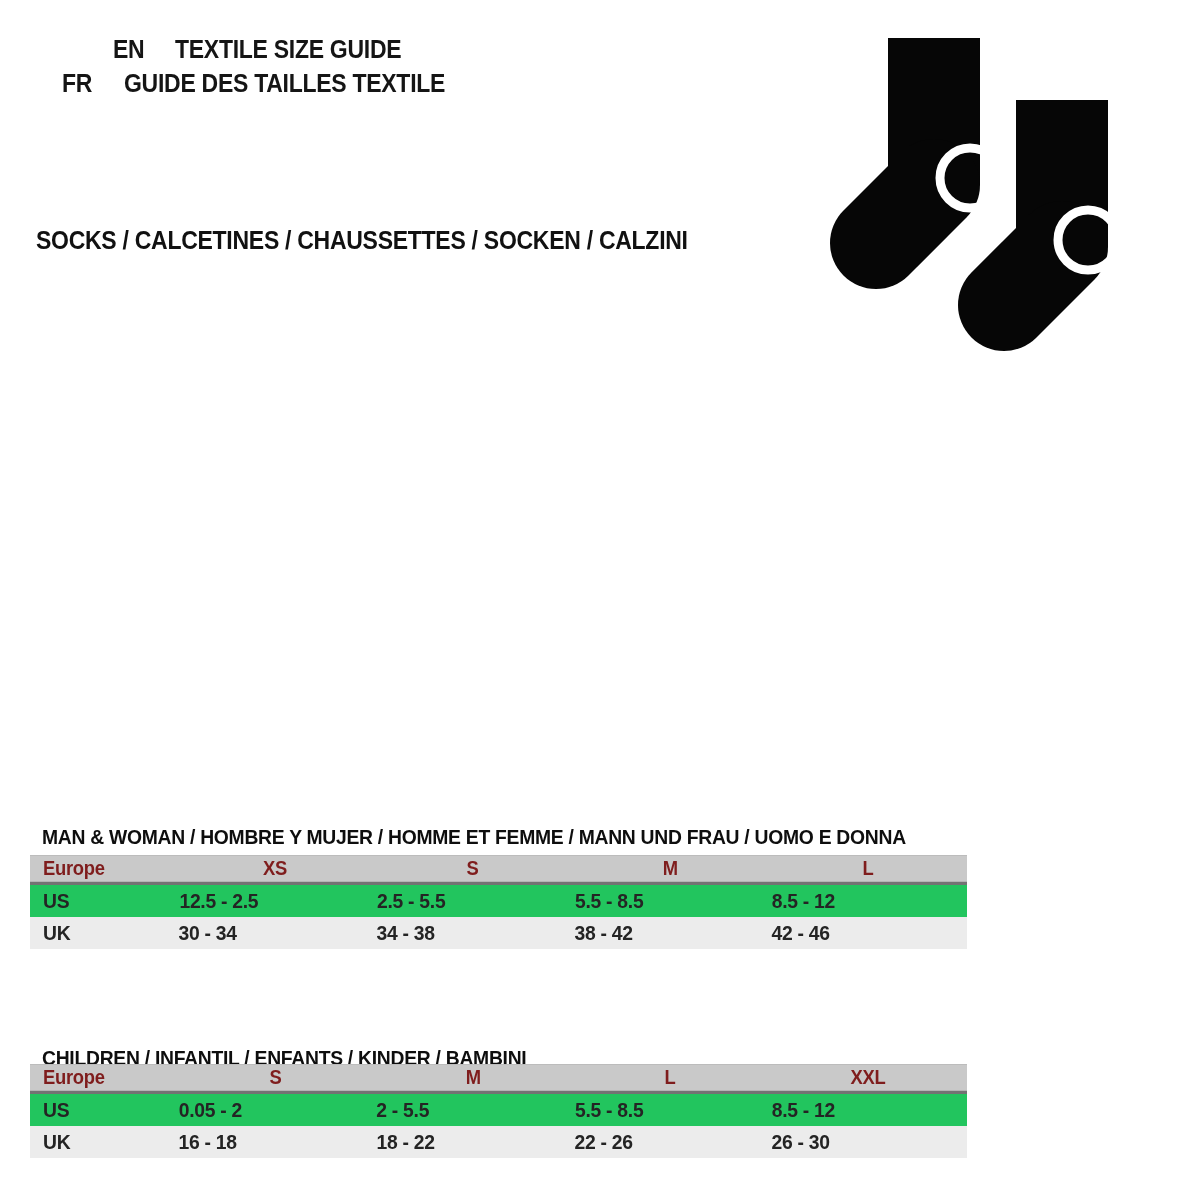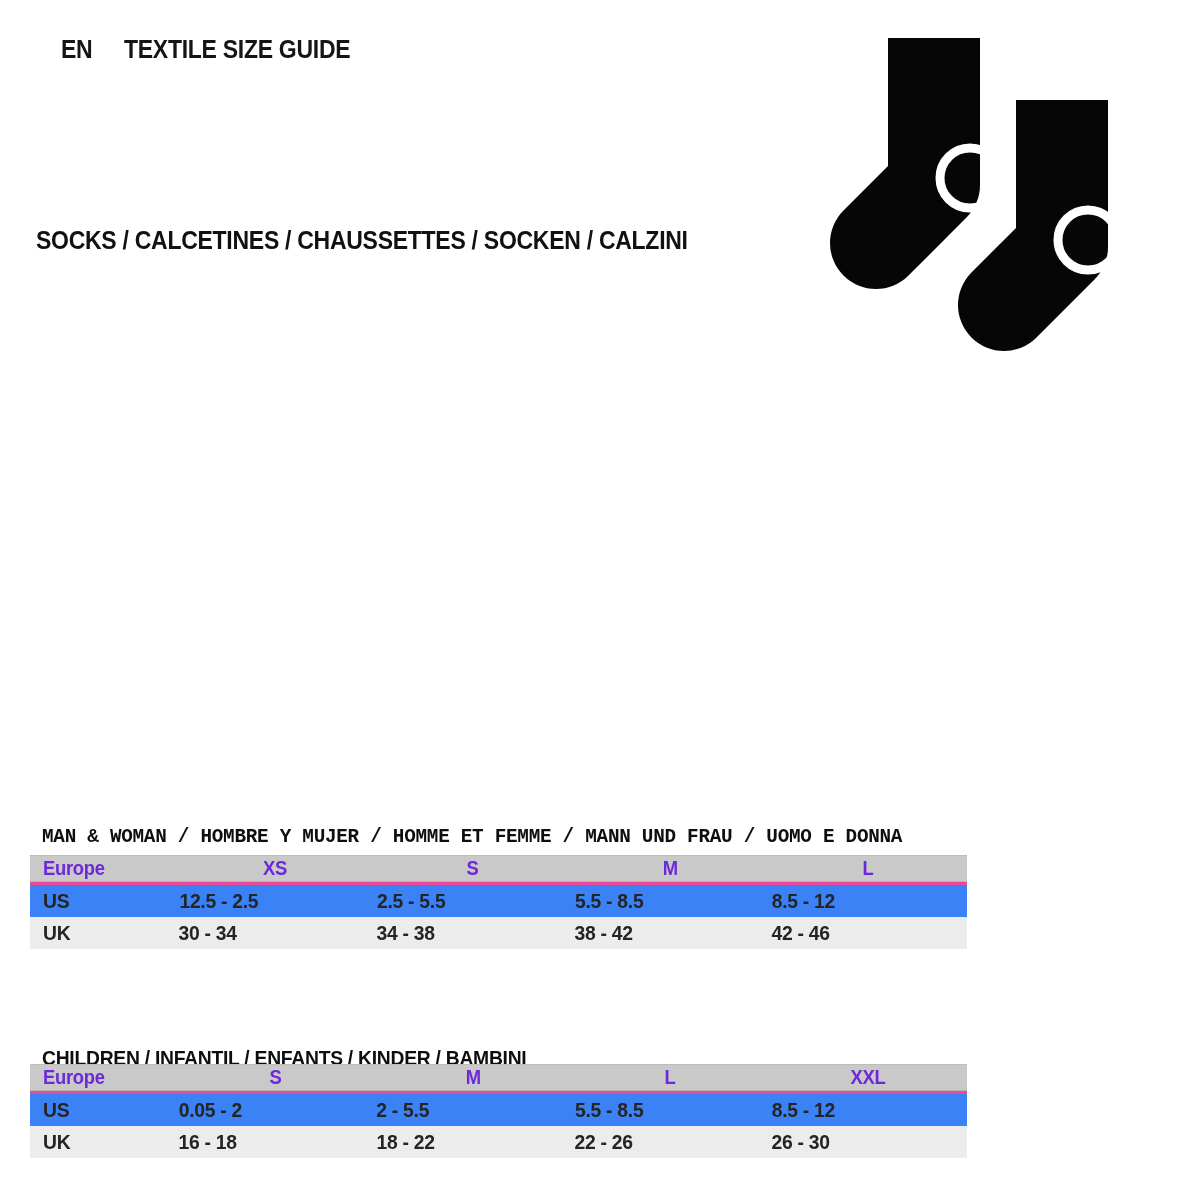--- a/index.html
+++ b/index.html
@@ -21,51 +21,55 @@
   .lang-code  { display: inline-block; width: 77px; vertical-align: top; }
 
   
   .category { left: 36px; top: 224px; font-size: 25px; font-weight: 700; line-height: 32px; color: #111; }
 
   
   .socks { left: 788px; top: 30px; }
 
   
   .tbl-title { font-size: 21px; font-weight: 700; line-height: 26px; color: #0e0e0e; }
-  .title-1 { left: 42px; top: 824px; font-family: Liberation Mono, monospace; }
+  .title-1 { left: 42px; top: 824px; }
   .title-2 { left: 42px; top: 1045px; }
 
   table.size { border-collapse: separate; border-spacing: 0; width: 937px; table-layout: fixed; }
   .table-1 { left: 30px; top: 855px; }
   .table-2 { left: 30px; top: 1064px; }
 
   table.size th {
     background: #c9c9c9;
     height: 27px;
-    border-bottom: 3px solid #ec4899;
+    border-bottom: 3px solid #737373;
     box-shadow: inset 0 1px 0 #bcbcbc, inset 0 -1px 0 #b5b5b5;
-    font-size: 20px; font-weight: 700; color: #6d28d9;
+    font-size: 20px; font-weight: 700; color: #7f1d1d;
     text-align: center; padding: 0;
   }
   table.size td {
     height: 32px;
     font-size: 21px; font-weight: 700; color: #242424;
     padding: 0;
   }
   table.size .lft { text-align: left; padding-left: 13px; }
-  table.size tr.row-a td { background: #3b82f6; }
+  table.size tr.row-a td { background: #22c55e; }
   table.size tr.row-b td { background: #ececec; margin-top: 14px; }
 </style>
 </head>
 <body>
 
 <div class="abs lang-block">
   <div class="lang-row">
     <span class="lang-code"><span class="cond">EN</span></span>
     <span class="cond">TEXTILE SIZE GUIDE</span>
+  </div>
+  <div class="lang-row">
+    <span class="lang-code"><span class="cond">FR</span></span>
+    <span class="cond">GUIDE DES TAILLES TEXTILE</span>
   </div>
 </div>
 
 <div class="abs category">
   <span class="cond">SOCKS / CALCETINES / CHAUSSETTES / SOCKEN / CALZINI</span>
 </div>
 
 <svg class="abs socks" width="345" height="325" viewBox="0 0 345 325" aria-hidden="true">
   <g stroke="#060606" stroke-width="92" fill="none">
     <line x1="146" y1="8" x2="146" y2="155"></line>

